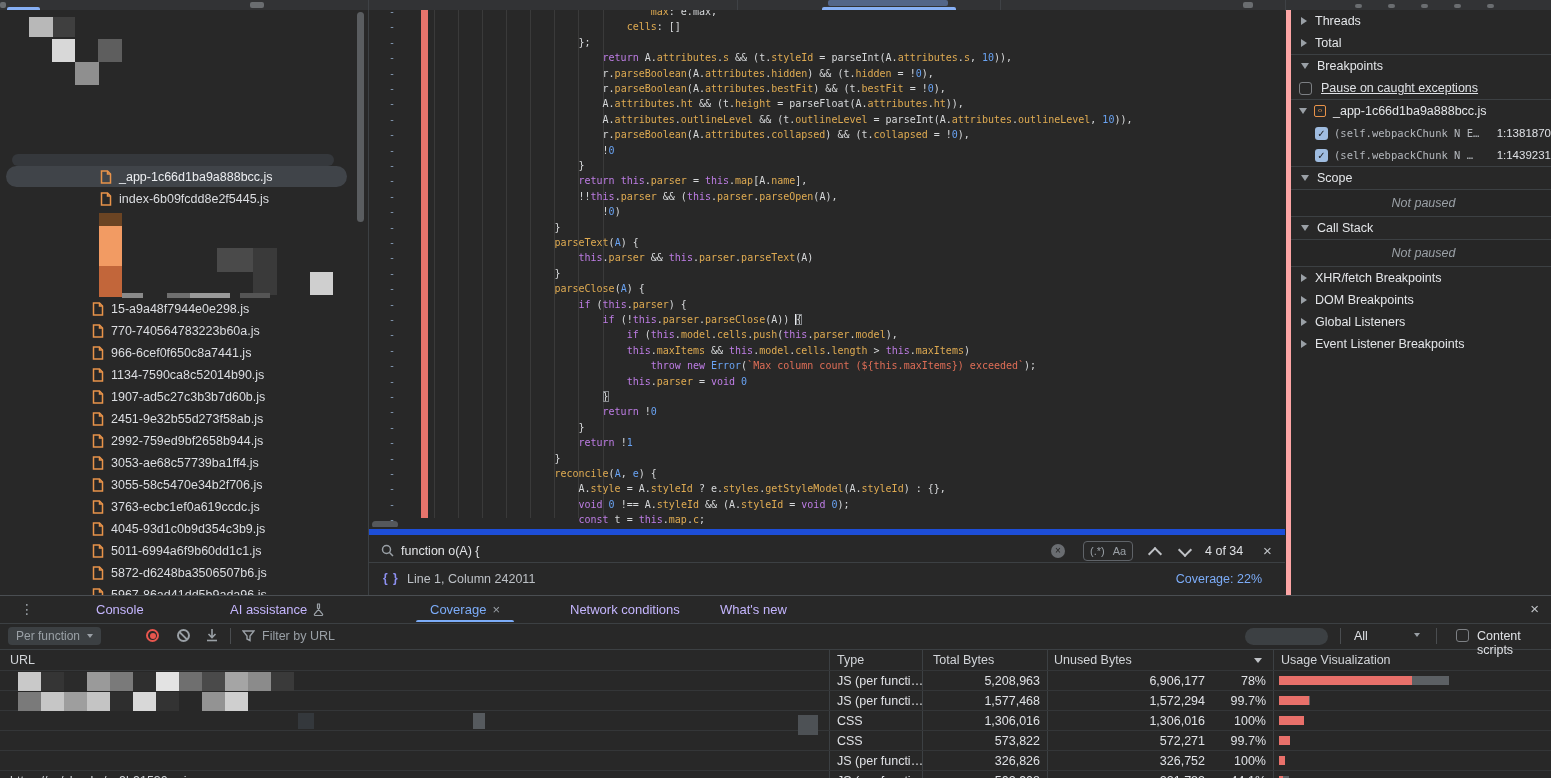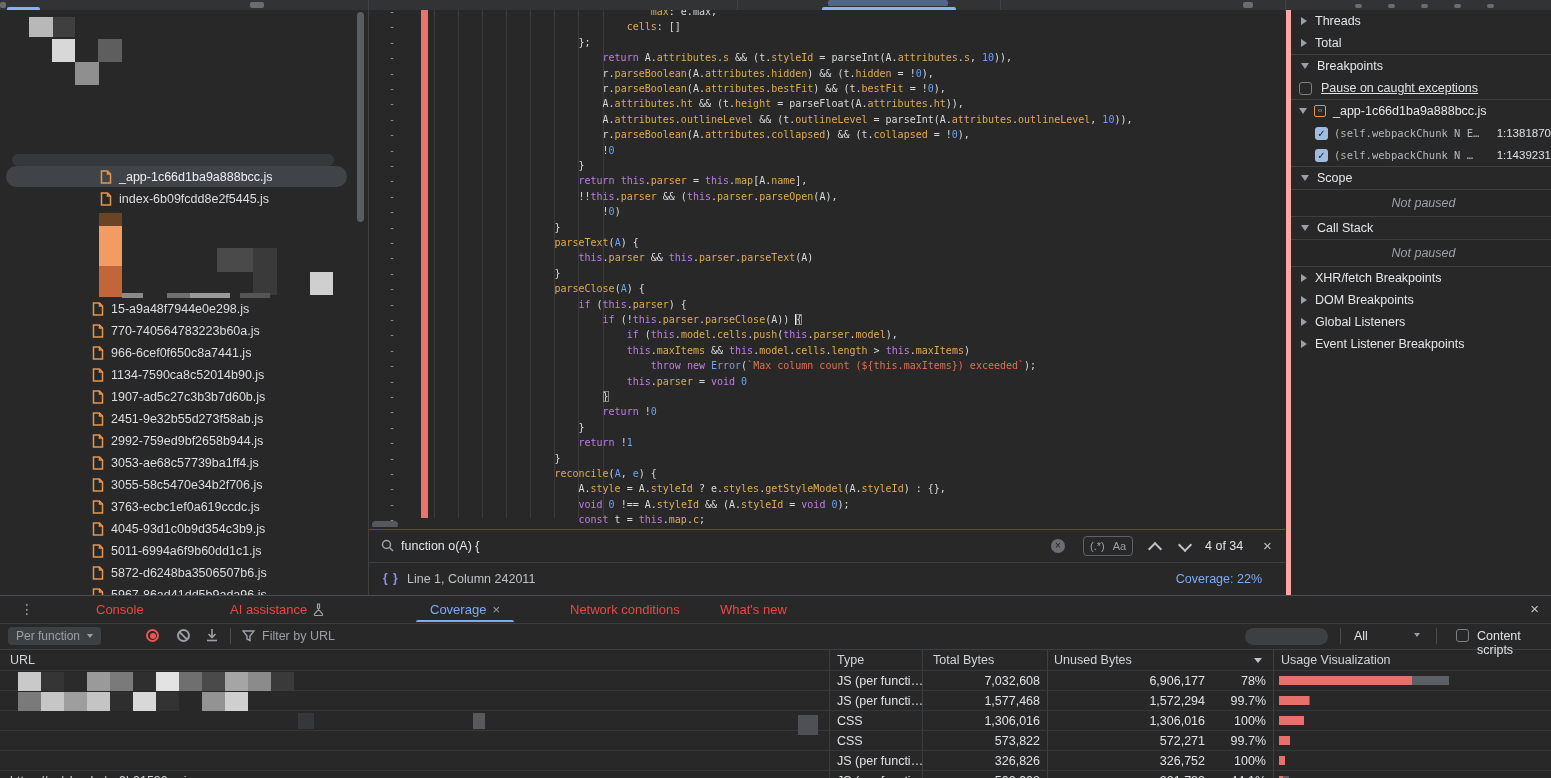--- a/index.html
+++ b/index.html
@@ -27,21 +27,21 @@
   .guide{position:absolute;top:0;height:508px;width:1px;background:#3a3a3a;}
   #red-stripe{position:absolute;left:52px;top:0;width:7px;height:508px;background:#e8746c;}
   .code-line{position:absolute;left:0;width:916px;height:15.4px;line-height:15.4px;white-space:pre;}
   .gut-dash{position:absolute;width:46px;text-align:center;color:#8aa0bc;height:15.4px;line-height:15.4px;
      font-family:"DejaVu Sans Mono",monospace;font-size:10px;}
   .tk-k{color:#be7de5;} .tk-p{color:#dfab52;} .tk-v{color:#69a3f3;} .tk-s{color:#df6e57;} .tk-x{color:#d7d9db;}
   .tk-bm{color:#d7d9db;outline:1px solid #85888c;outline-offset:-1px;}
   .tk-c{display:inline-block;width:0;border-left:1px solid #e8eaed;height:11px;vertical-align:-2px;}
   #hscroll-thumb{position:absolute;left:3px;top:511px;width:26px;height:7px;background:#55585c;border-radius:4px;}
   
-  #find-bar{position:absolute;left:0;top:519px;width:916px;height:33px;background:#282828;border-top:1px solid #1d4ed8;}
+  #find-bar{position:absolute;left:0;top:519px;width:916px;height:33px;background:#282828;border-top:6px solid #1d4ed8;}
   #find-query{position:absolute;left:30px;top:8px;color:#e2e4e7;background:transparent;border:none;outline:none;
       font-family:"Liberation Sans",sans-serif;font-size:12.5px;width:600px;}
   .find-ico{position:absolute;top:9px;color:#9aa0a6;}
   #find-clear{position:absolute;left:682px;top:9px;width:14px;height:14px;border-radius:50%;background:#6a6d71;
       color:#1f1f1f;font-size:10px;line-height:14px;text-align:center;}
   #find-opts{position:absolute;left:714px;top:6px;border:1px solid #5f6368;border-radius:4px;height:18px;
       display:flex;align-items:center;padding:0 6px;gap:8px;color:#9aa0a6;font-size:11px;}
   .chev{position:absolute;width:8px;height:8px;border-left:2px solid #c0c3c7;border-top:2px solid #c0c3c7;}
   #chev-up{left:781px;top:14px;transform:rotate(45deg);}
   #chev-dn{left:811px;top:10px;transform:rotate(225deg);}
@@ -67,21 +67,21 @@
   .sb-paused{height:26px;display:flex;align-items:center;justify-content:center;color:#9aa0a6;
       font-style:italic;background:#262626;}
   .bp-code{font-family:"DejaVu Sans Mono",monospace;font-size:10.5px;color:#b4b8bd;white-space:nowrap;
       overflow:hidden;flex:1;margin:0 6px;}
   .bp-loc{color:#dfe1e5;font-size:11.5px;margin-right:5px;}
   .script-badge{width:12px;height:12px;border:1.5px solid #e8934a;border-radius:2px;box-sizing:border-box;
       color:#e8934a;font-size:7px;line-height:9px;text-align:center;flex:none;}
   
   #drawer{left:0;top:595px;width:1551px;height:183px;background:#282828;border-top:1px solid #4a4e52;box-sizing:border-box;}
   #drawer-tabs{position:absolute;left:0;top:0;width:1551px;height:27px;border-bottom:1px solid #3c4043;}
-  .d-tab{position:absolute;top:0;height:26px;display:flex;align-items:center;gap:6px;color:#ef4444;font-size:13px;}
+  .d-tab{position:absolute;top:0;height:26px;display:flex;align-items:center;gap:6px;color:#c4b5fd;font-size:13px;}
   .d-tab.active{color:#7cacf8;}
   .d-tab.active::after{content:"";position:absolute;left:-14px;right:-14px;bottom:0;height:2px;background:#7cacf8;border-radius:2px 2px 0 0;}
   #drawer-menu{position:absolute;left:20px;top:5px;color:#9aa0a6;font-size:14px;}
   #drawer-close{position:absolute;right:12px;top:4px;color:#c0c3c7;font-size:15px;}
   #drawer-toolbar{position:absolute;left:0;top:27px;width:1551px;height:26px;border-bottom:1px solid #3c4043;}
   #mode-pill{position:absolute;left:8px;top:4px;height:18px;background:#3c4043;border-radius:4px;color:#9aa0a6;
       display:flex;align-items:center;padding:0 8px;gap:7px;font-size:12px;}
   #record-btn{position:absolute;left:146px;top:6px;width:13px;height:13px;border-radius:50%;
       border:2px solid #e8564e;box-sizing:border-box;}
   #record-btn::after{content:"";position:absolute;left:1.5px;top:1.5px;width:6px;height:6px;border-radius:50%;background:#e8564e;}
@@ -535,21 +535,21 @@
         <div class="col-border" style="left: 1047px;"></div>
         <div class="col-border" style="left: 1273px;"></div>
         <span class="th" style="left: 10px;">URL</span>
         <span class="th" style="left: 837px;">Type</span>
         <span class="th" style="left: 933px;">Total Bytes</span>
         <span class="th" style="left: 1054px;">Unused Bytes</span>
         <span class="th" style="left: 1281px;">Usage Visualization</span>
         <div class="sort-tri"></div>
         <div class="t-row-border" style="top: 21px;"></div>
         <span class="td" style="left: 837px; top: 25px; width: 80px;">JS (per functi…</span>
-        <span class="td num" style="left: 900px; top: 25px; width: 140px;">7,032,608</span>
+        <span class="td num" style="left: 900px; top: 25px; width: 140px;">5,208,963</span>
         <span class="td num" style="left: 1054px; top: 25px; width: 151px;">6,906,177</span>
         <span class="td num" style="left: 1216px; top: 25px; width: 50px;">78%</span>
         <div class="bar" style="left: 1279px; top: 27px; width: 170px;">
           <div class="bar-red" style="width: 132.6px;"></div>
           <div class="bar-gray" style="width: 37.4px;"></div>
         </div>
         <div class="t-row-border" style="top: 41px;"></div>
         <span class="td" style="left: 837px; top: 45px; width: 80px;">JS (per functi…</span>
         <span class="td num" style="left: 900px; top: 45px; width: 140px;">1,577,468</span>
         <span class="td num" style="left: 1054px; top: 45px; width: 151px;">1,572,294</span>

